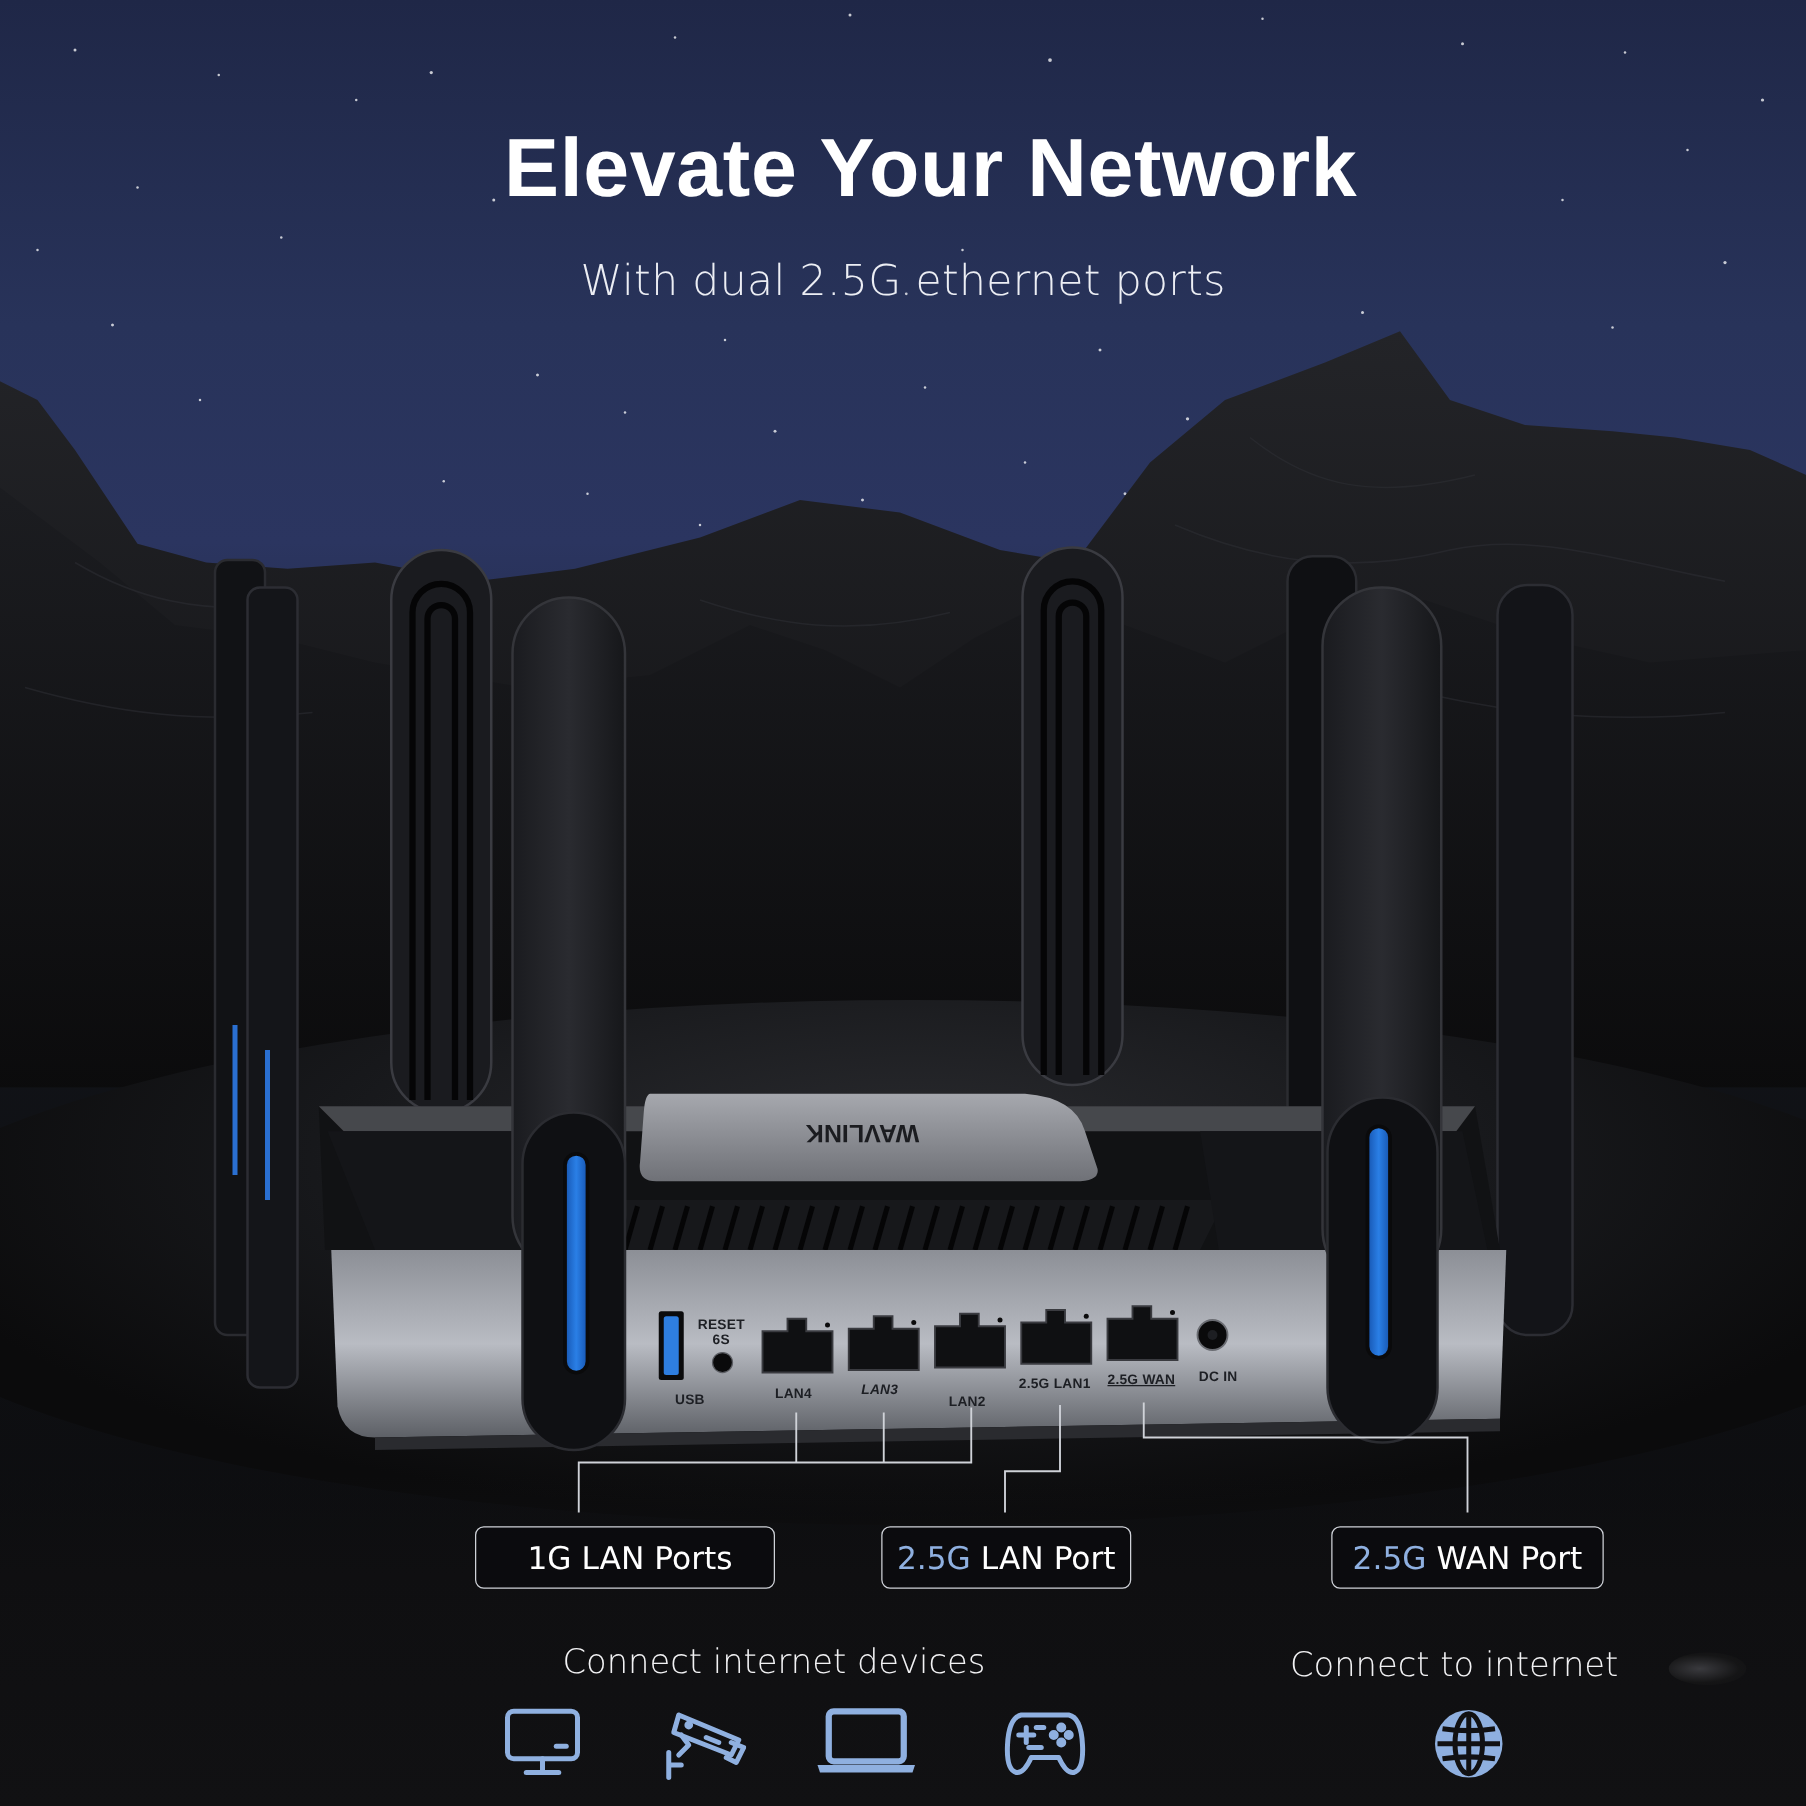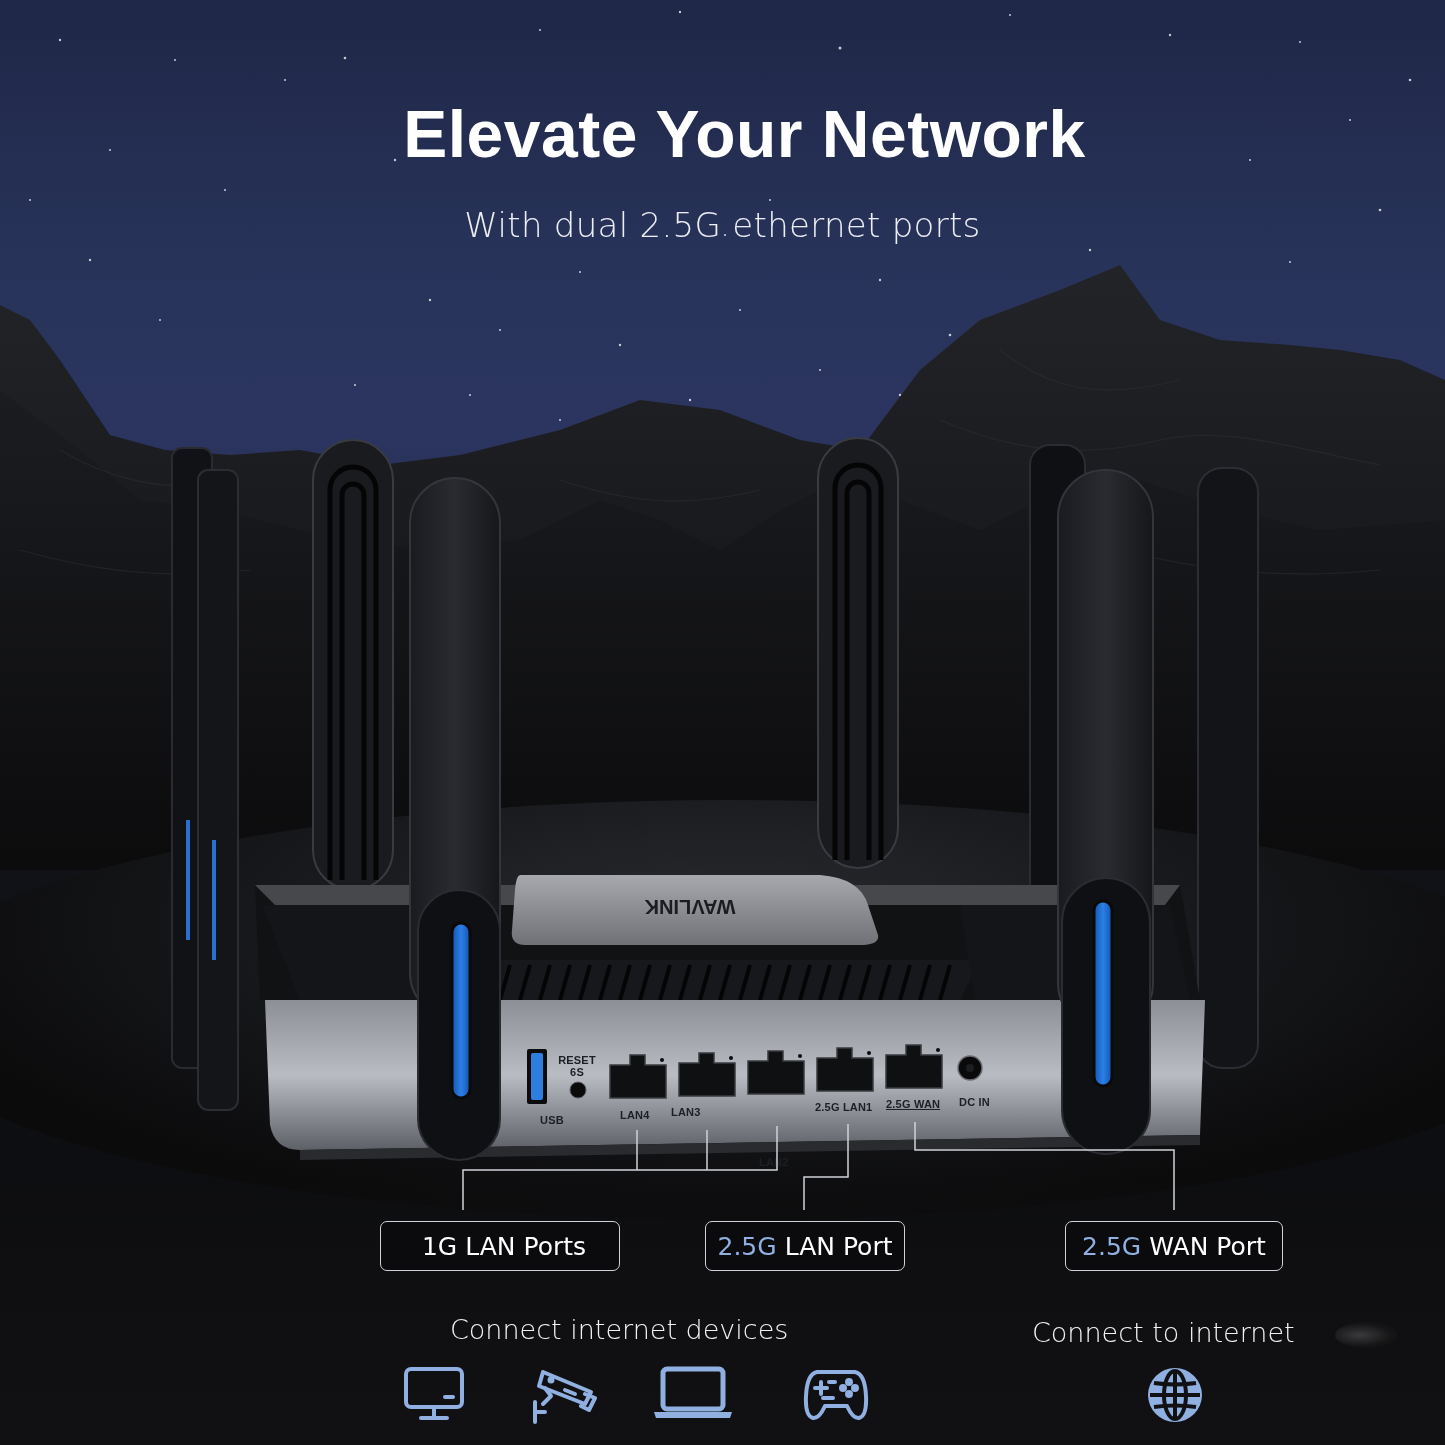--- a/index.html
+++ b/index.html
@@ -226,22 +226,22 @@
     <rect x="1062" y="878" width="88" height="276" rx="44" fill="#0f1013" stroke="#2b2c31" stroke-width="2"></rect>
     <rect x="1094" y="901" width="18" height="185" rx="9" fill="url(#ledGrad)" stroke="#0a0a0b" stroke-width="3"></rect>
   </svg>
 
   <div class="port-label" style="left:556px;top:1054px;text-align:center;width:42px;line-height:12px;">
     <div>RESET</div>
     <div>6S</div>
   </div>
   <div class="port-label" style="left:524px;top:1114px;margin-left:16px;">USB</div>
   <div class="port-label" style="left:620px;top:1109px;">LAN4</div>
-  <div class="port-label" style="left:671px;top:1106px;">LAN3</div>
-  <div class="port-label" style="left:759px;top:1156px;">LAN2</div>
+  <div class="port-label" style="left:689px;top:1106px;font-style:italic;">LAN3</div>
+  <div class="port-label" style="left:759px;top:1116px;">LAN2</div>
   <div class="port-label" style="left:815px;top:1101px;">2.5G LAN1</div>
   <div class="port-label" style="left:886px;top:1098px;text-decoration:underline;">2.5G WAN</div>
   <div class="port-label" style="left:959px;top:1096px;">DC IN</div>
 
   <svg class="lines" viewBox="0 0 1445 1445">
     <g stroke="#cfd2d8" stroke-width="1.5" fill="none">
       <polyline points="637,1130 637,1170"></polyline>
       <polyline points="707,1130 707,1170"></polyline>
       <polyline points="777,1126 777,1170 463,1170 463,1210"></polyline>
       <polyline points="848,1124 848,1177 804,1177 804,1210"></polyline>

